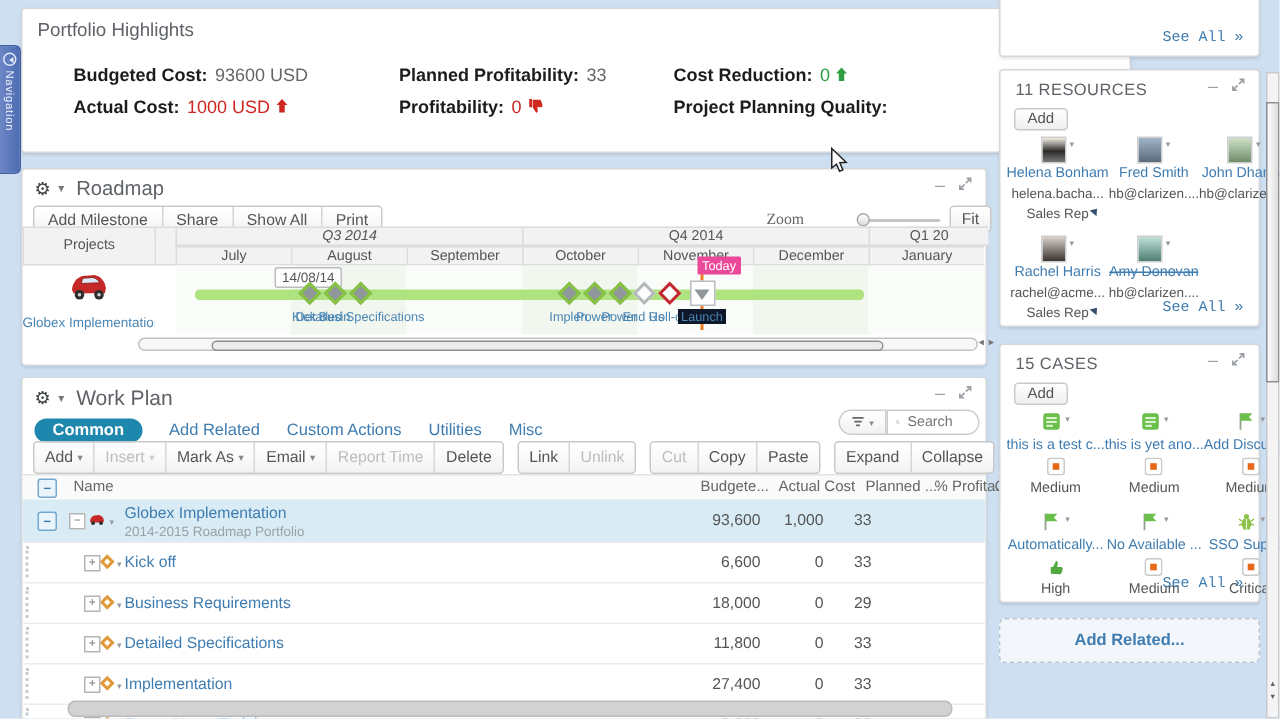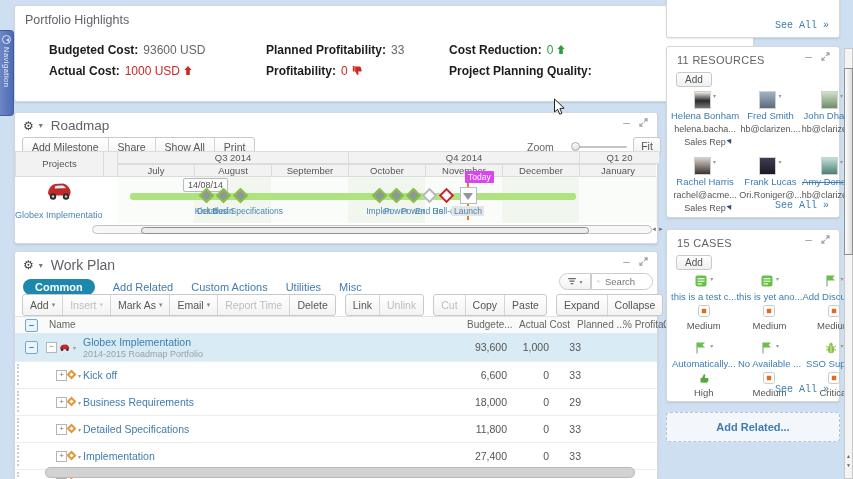--- a/index.html
+++ b/index.html
@@ -30,41 +30,41 @@
   .m-ic{margin-left:3px;display:inline-flex;}
 
   
   .rm{left:14px;top:112px;width:644px;height:132px;}
   .gear{font-size:12px;color:#3c4043;} .gcaret{font-size:8px;color:#777;margin-left:1px;}
   .hdrline{position:absolute;left:8px;top:5px;display:flex;align-items:center;gap:4px;}
   .hdr-title{font-size:13.5px;color:#5f6368;margin-left:4px;}
   .segbtns{position:absolute;left:7px;top:24px;display:inline-flex;border:1px solid #c9c9c9;border-radius:3px;overflow:hidden;background:linear-gradient(#fff,#f3f3f3);}
   .segbtns button{font-family:inherit;font-size:10.5px;color:#555;background:transparent;border:none;border-right:1px solid #d4d4d4;padding:3px 9px;cursor:pointer;}
   .segbtns button:last-child{border-right:none;}
-  .zoomlbl{position:absolute;left:512px;top:28px;font-size:10.5px;color:#666;}
+  .zoomlbl{position:absolute;left:496px;top:28px;font-size:10.5px;color:#666;font-family:Liberation Serif, serif;}
   .slider{position:absolute;left:558px;top:33px;width:54px;height:2px;background:#c4c4c4;border-radius:1px;}
   .sknob{position:absolute;left:-2px;top:-4px;width:9px;height:9px;border-radius:50%;background:linear-gradient(#fefefe,#ddd);border:1px solid #aaa;box-sizing:border-box;}
   .fitbtn{position:absolute;left:618px;top:24px;width:28px;height:18px;font-family:inherit;font-size:10.5px;color:#555;background:linear-gradient(#fff,#f0f0f0);border:1px solid #c9c9c9;border-radius:3px;}
   .rm-row1{position:absolute;left:0;right:0;top:38px;height:30px;}
   .rm-row2{position:absolute;left:0;right:0;top:51px;height:13px;}
   .hcell{position:absolute;top:0;height:13px;background:#f2f2f2;border:1px solid #dcdcdc;border-width:1px 0 1px 1px;box-sizing:border-box;
          font-size:9.5px;color:#555;text-align:center;line-height:12px;overflow:hidden;white-space:nowrap;}
   .tl-body{position:absolute;left:0;right:0;top:64px;height:46px;}
   .tl-stripes{position:absolute;left:102px;right:0;top:0;bottom:0;background:repeating-linear-gradient(90deg,#fafcf9 0,#fafcf9 77px,#f1f6ef 77px,#f1f6ef 154px);}
   .gbar{position:absolute;left:115px;width:446px;top:16px;height:7px;background:#aee37f;border-radius:3px;}
   .ms{position:absolute;top:13px;width:11px;height:11px;transform:rotate(45deg);box-sizing:border-box;}
   .ms-done{background:#8f979b;border:2px solid #86c440;}
   .ms-open{background:#fdfdfd;border:2px solid #b5b9bb;}
   .ms-late{background:#fdfdfd;border:2px solid #c2262e;}
   .ms-selbox{position:absolute;top:10px;width:17px;height:17px;background:#fff;border:1px solid #b9bcbe;box-sizing:border-box;}
   .ms-tri{position:absolute;left:2px;top:5px;width:0;height:0;border:5px solid transparent;border-top:7px solid #8f979b;}
   .ms-label{position:absolute;top:29px;width:110px;font-size:8.5px;color:#4a86b4;text-align:center;white-space:nowrap;overflow:visible;}
-  .ms-label.sel span{background:#e5e5e5;padding:0 2px;}
+  .ms-label.sel span{background:#0f172a;padding:0 2px;}
   .todayline{position:absolute;left:452px;top:-5px;width:2px;height:48px;background:#ef7c22;}
-  .todaylbl{position:absolute;left:450px;top:-6px;background:#d946ef;color:#fff;font-size:8.5px;padding:1px 3px;border-radius:1px;}
+  .todaylbl{position:absolute;left:450px;top:-6px;background:#ec4899;color:#fff;font-size:8.5px;padding:1px 3px;border-radius:1px;}
   .tooltip{position:absolute;left:168px;top:1px;background:#fdfdfd;border:1px solid #b9bcbe;font-size:9px;color:#555;padding:1px 4px;border-radius:2px;}
   .proj-name{position:absolute;left:0;width:88px;top:33px;font-size:9px;color:#4a86b4;text-align:center;white-space:nowrap;overflow:hidden;}
   .car-lg{position:absolute;left:28px;top:3px;}
   .rm-scroll{position:absolute;left:77px;top:112px;width:560px;height:9px;border:1px solid #c2c2c2;border-radius:5px;background:#f7f7f7;box-sizing:border-box;}
   .rm-thumb{position:absolute;left:48px;top:1px;width:446px;height:5px;border:1px solid #8f8f8f;border-radius:4px;background:#ececec;}
   .rm-arrows{position:absolute;right:-14px;top:0;font-size:6px;color:#777;letter-spacing:1px;}
 
   
   .wp{left:14px;top:251px;width:644px;height:240px;border-bottom:none;}
   .wp-tabs{position:absolute;left:8px;top:27px;display:flex;align-items:center;gap:18px;font-size:11px;}
@@ -223,21 +223,21 @@
     </div>
     <span class="zoomlbl">Zoom</span>
     <div class="slider">
         <span class="sknob"></span>
       </div>
     <button class="fitbtn">Fit</button>
 
     <div class="rm-row1">
       <div class="hcell" style="left:0;width:88px;height:26px;line-height:24px;">Projects</div>
       <div class="hcell" style="left:88px;width:14px;height:26px;"></div>
-      <div class="hcell" style="left:102px;width:231px;">Q3 2014</div>
+      <div class="hcell" style="left:102px;width:231px;font-style:italic;">Q3 2014</div>
       <div class="hcell" style="left:333px;width:231px;">Q4 2014</div>
       <div class="hcell" style="left:564px;width:80px;">Q1 20</div>
     </div>
     <div class="rm-row2">
       <div class="hcell" style="left:102px;width:77px;">July</div>
       <div class="hcell" style="left:179px;width:77px;">August</div>
       <div class="hcell" style="left:256px;width:77px;">September</div>
       <div class="hcell" style="left:333px;width:77px;">October</div>
       <div class="hcell" style="left:410px;width:77px;">November</div>
       <div class="hcell" style="left:487px;width:77px;">December</div>
@@ -489,28 +489,20 @@
           </div>
           <div class="pname">John Dhanda</div>
           <div class="pmail">hb@clarizen....</div>
         </div>
         <div class="pcard"><div class="avrow">
             <span class="avatar a3"></span>
             <span class="avcaret">▾</span>
           </div><div class="pname">Rachel Harris</div><div class="pmail">rachel@acme...</div><div class="prole">Sales Rep<span class="rolemark"></span></div></div>
         <div class="pcard">
           <div class="avrow">
-            <span class="avatar a4"></span>
-            <span class="avcaret">▾</span>
-          </div>
-          <div class="pname">Frank Lucas</div>
-          <div class="pmail">Ori.Roniger@...</div>
-        </div>
-        <div class="pcard">
-          <div class="avrow">
             <span class="avatar a5"></span>
             <span class="avcaret">▾</span>
           </div>
           <div class="pname struck">Amy Donovan</div>
           <div class="pmail">hb@clarizen....</div>
         </div>
       </div>
     <span class="seeall">See All »</span>
   </section>
 

